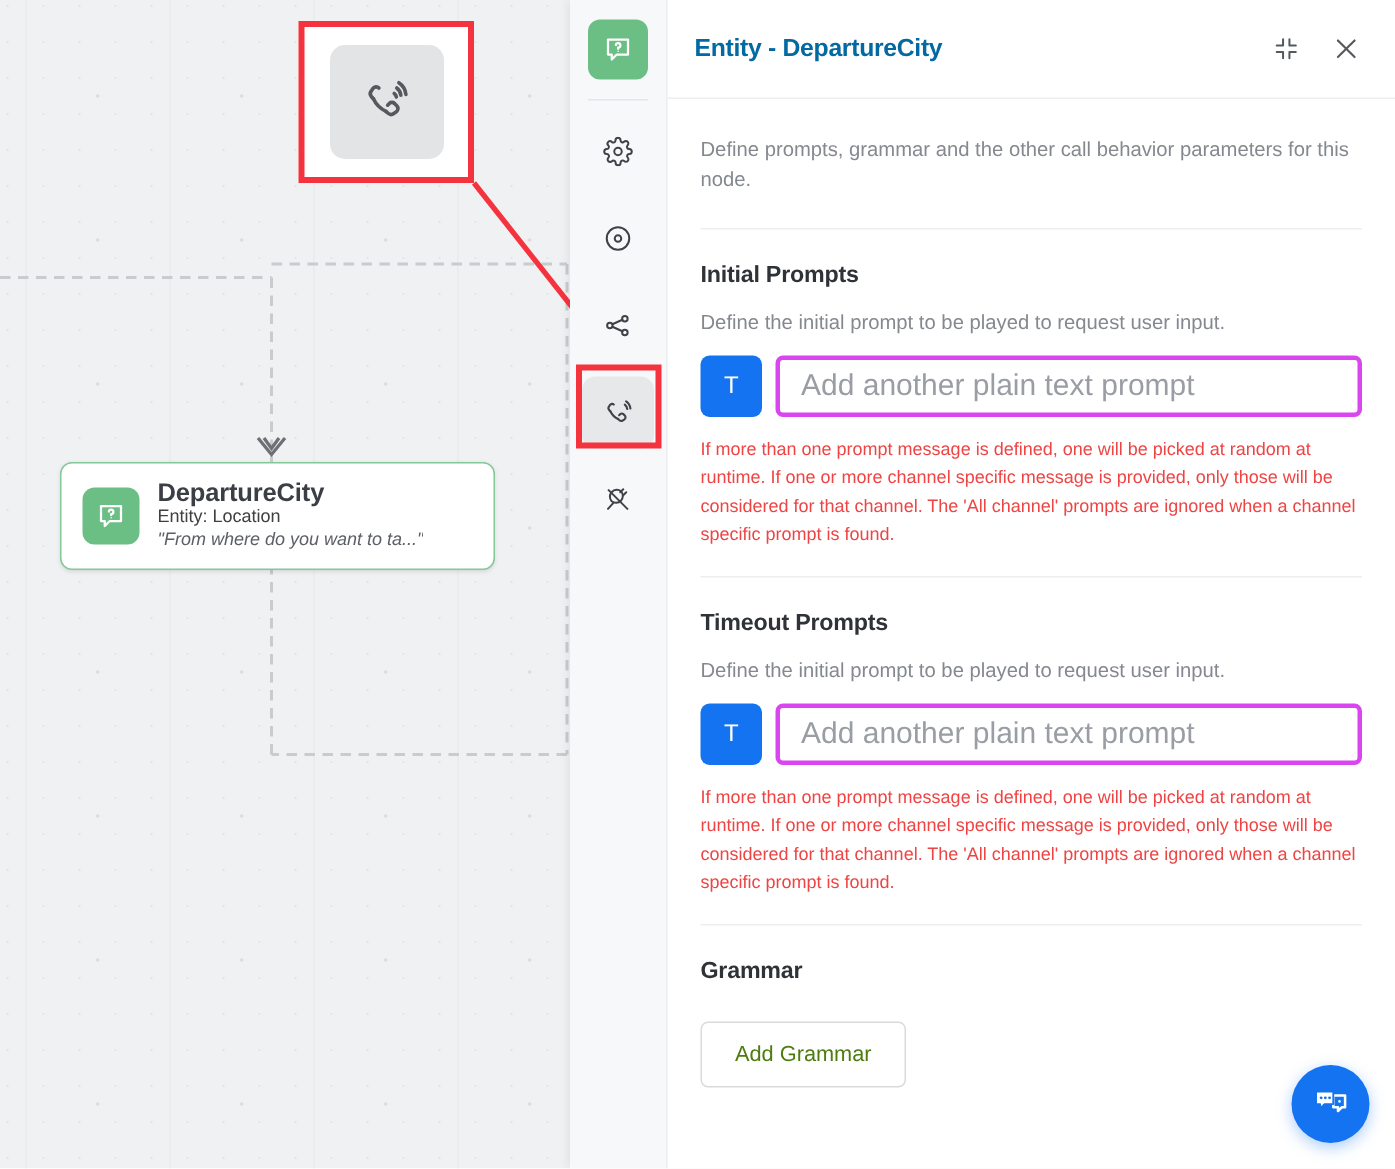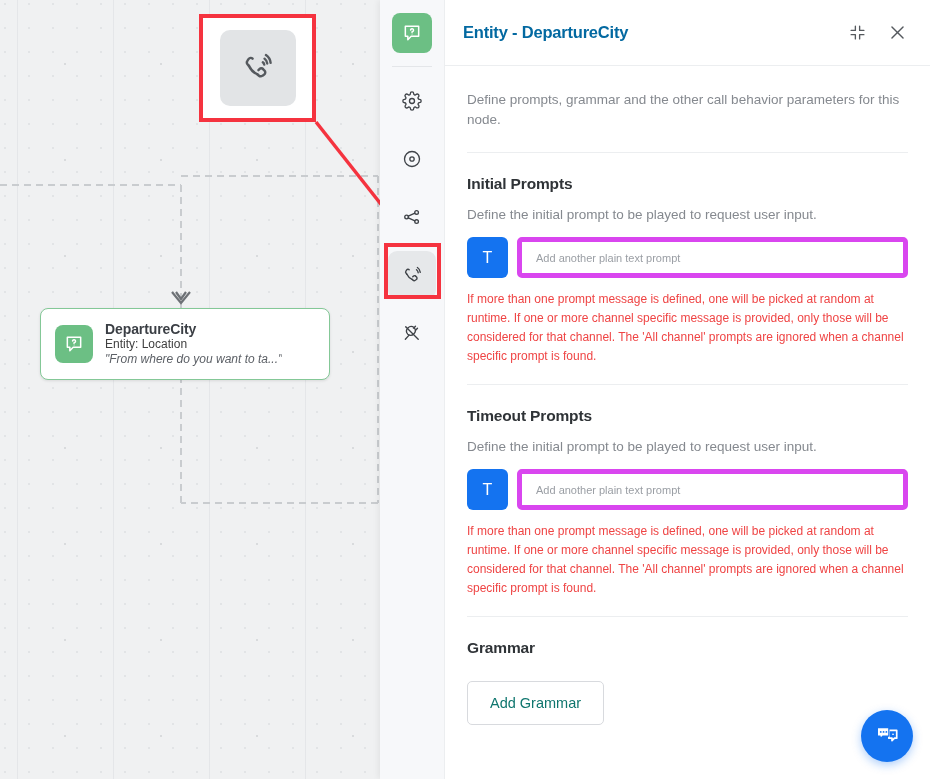--- a/index.html
+++ b/index.html
@@ -55,21 +55,21 @@
   }
   .node-icon {
     width: 38px; height: 38px;
     border-radius: 8px;
     background: #6cbf84;
     display: flex; align-items: center; justify-content: center;
     flex: 0 0 auto;
   }
   .node-text { margin-left: 12px; overflow: hidden; }
   .node-title {
-    font-size: 14px; font-weight: bold; color: #3b3f45;
+    font-size: 17px; font-weight: bold; color: #3b3f45;
     line-height: 16px; letter-spacing: -0.1px;
   }
   .node-sub {
     font-size: 12px; color: #404040; line-height: 15px;
   }
   .node-quote {
     font-size: 12px; color: #5c6066; font-style: italic; line-height: 15px;
   }
 
   
@@ -209,39 +209,39 @@
     border-radius: 6px;
     color: #fff;
     font-size: 16px;
     display: flex; align-items: center; justify-content: center;
     cursor: pointer;
     flex: 0 0 41px;
   }
   .prompt-input {
     flex: 1 1 auto;
     height: 41px;
-    border: 5px solid #d946ef;
+    border: 3px solid #d946ef;
     border-radius: 5px;
     padding: 0 14px;
-    font-size: 11px;
+    font-size: 20px;
     color: #2f3337;
     font-family: "Liberation Sans", sans-serif;
     background: #fff;
     outline: none;
   }
   .prompt-input::placeholder { color: #9a9ea4; }
 
   .grammar-btn {
     display: inline-block;
     border: 1px solid #d8dade;
     border-radius: 5px;
     background: #fff;
     padding: 13px 22px;
     font-size: 14.5px;
-    color: #0f766e;
+    color: #4d7c0f;
     cursor: pointer;
     font-family: "Liberation Sans", sans-serif;
   }
 
   
   #fab {
     position: absolute;
     right: 17px; bottom: 17px;
     width: 52px; height: 52px;
     border-radius: 50%;

